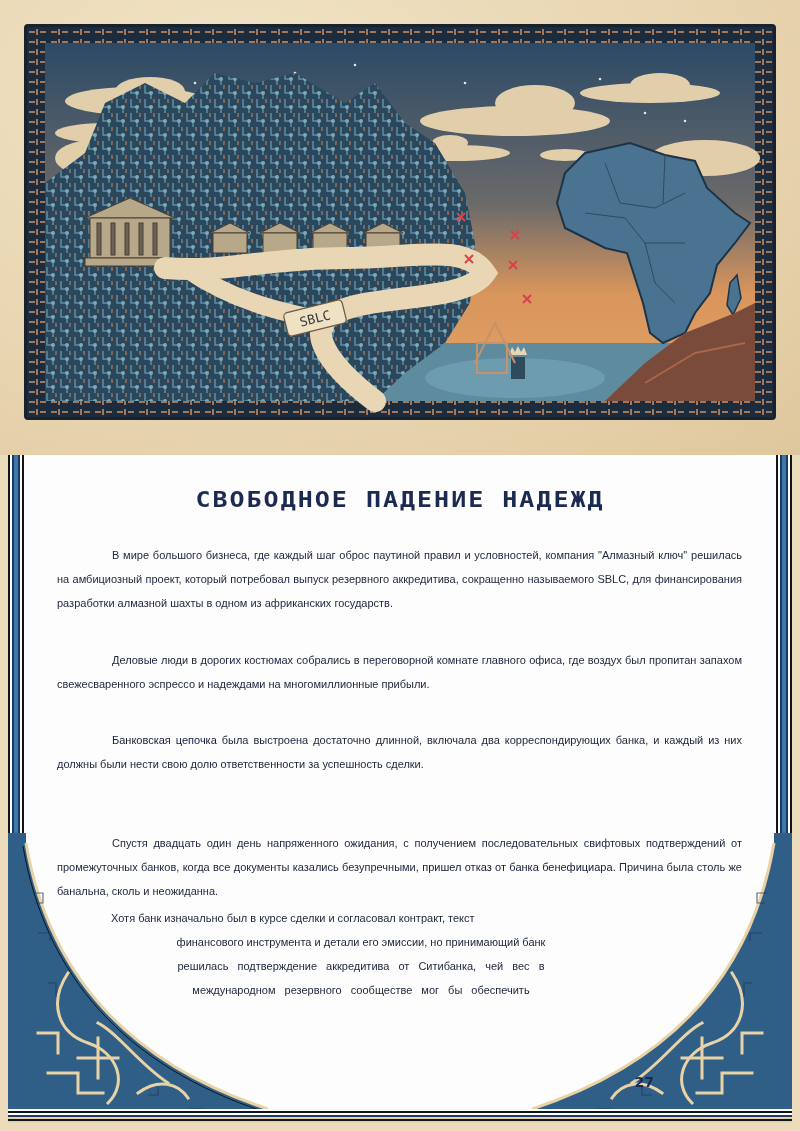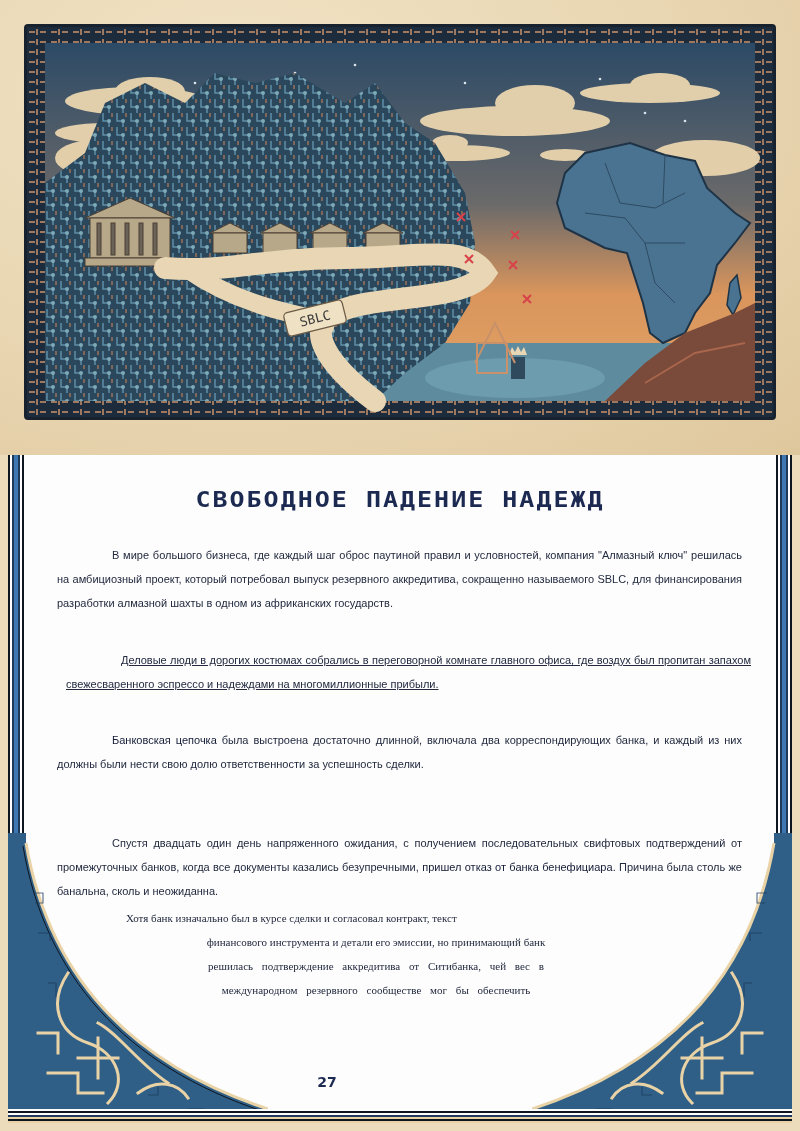--- a/index.html
+++ b/index.html
@@ -65,29 +65,29 @@
     font-family: "Liberation Sans", sans-serif;
     font-size: 11px;
     line-height: 24px;
     color: #222a3f;
     text-align: justify;
     margin: 0;
   }
   .text .indent { display: inline-block; width: 55px; }
   .text b { color: #141c36; font-weight: normal; }
   .p1 { left: 57px; top: 543px; width: 685px; }
-  .p2 { left: 66px; top: 648px; width: 685px; text-decoration: underline; }
+  .p2 { left: 57px; top: 648px; width: 685px; }
   .p3 { left: 57px; top: 728px; width: 685px; }
   .p4 { left: 57px; top: 831px; width: 685px; }
-  .p5 { left: 56px; top: 906px; width: 640px; text-align: left; font-family: Liberation Serif, serif; }
+  .p5 { left: 41px; top: 906px; width: 640px; text-align: left; }
   .p5 .l { display: block; text-align: center; white-space: nowrap; }
   .p5 .l1 { padding-left: 70px; text-align: left; }
   .page-number {
     position: absolute; left: 0; width: 654px; top: 1074px;
-    text-align: center;
+    text-align: right;
     font-family: "DejaVu Sans", sans-serif; font-weight: bold;
     font-size: 14px; color: #1c2a52;
   }
 </style>
 </head>
 <body>
 
 <div class="parchment-top"></div>
 
 <div class="illus-frame">

